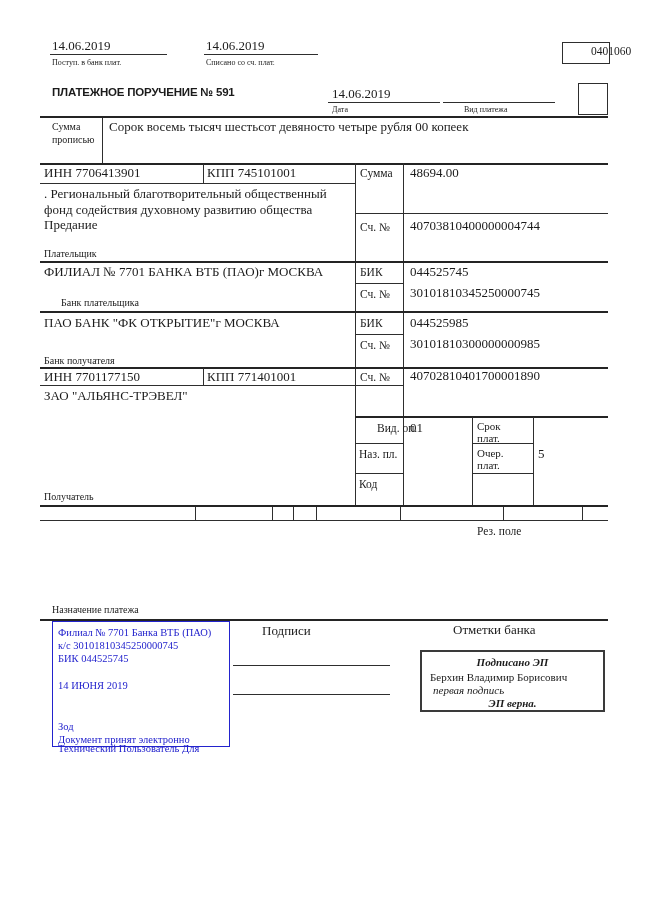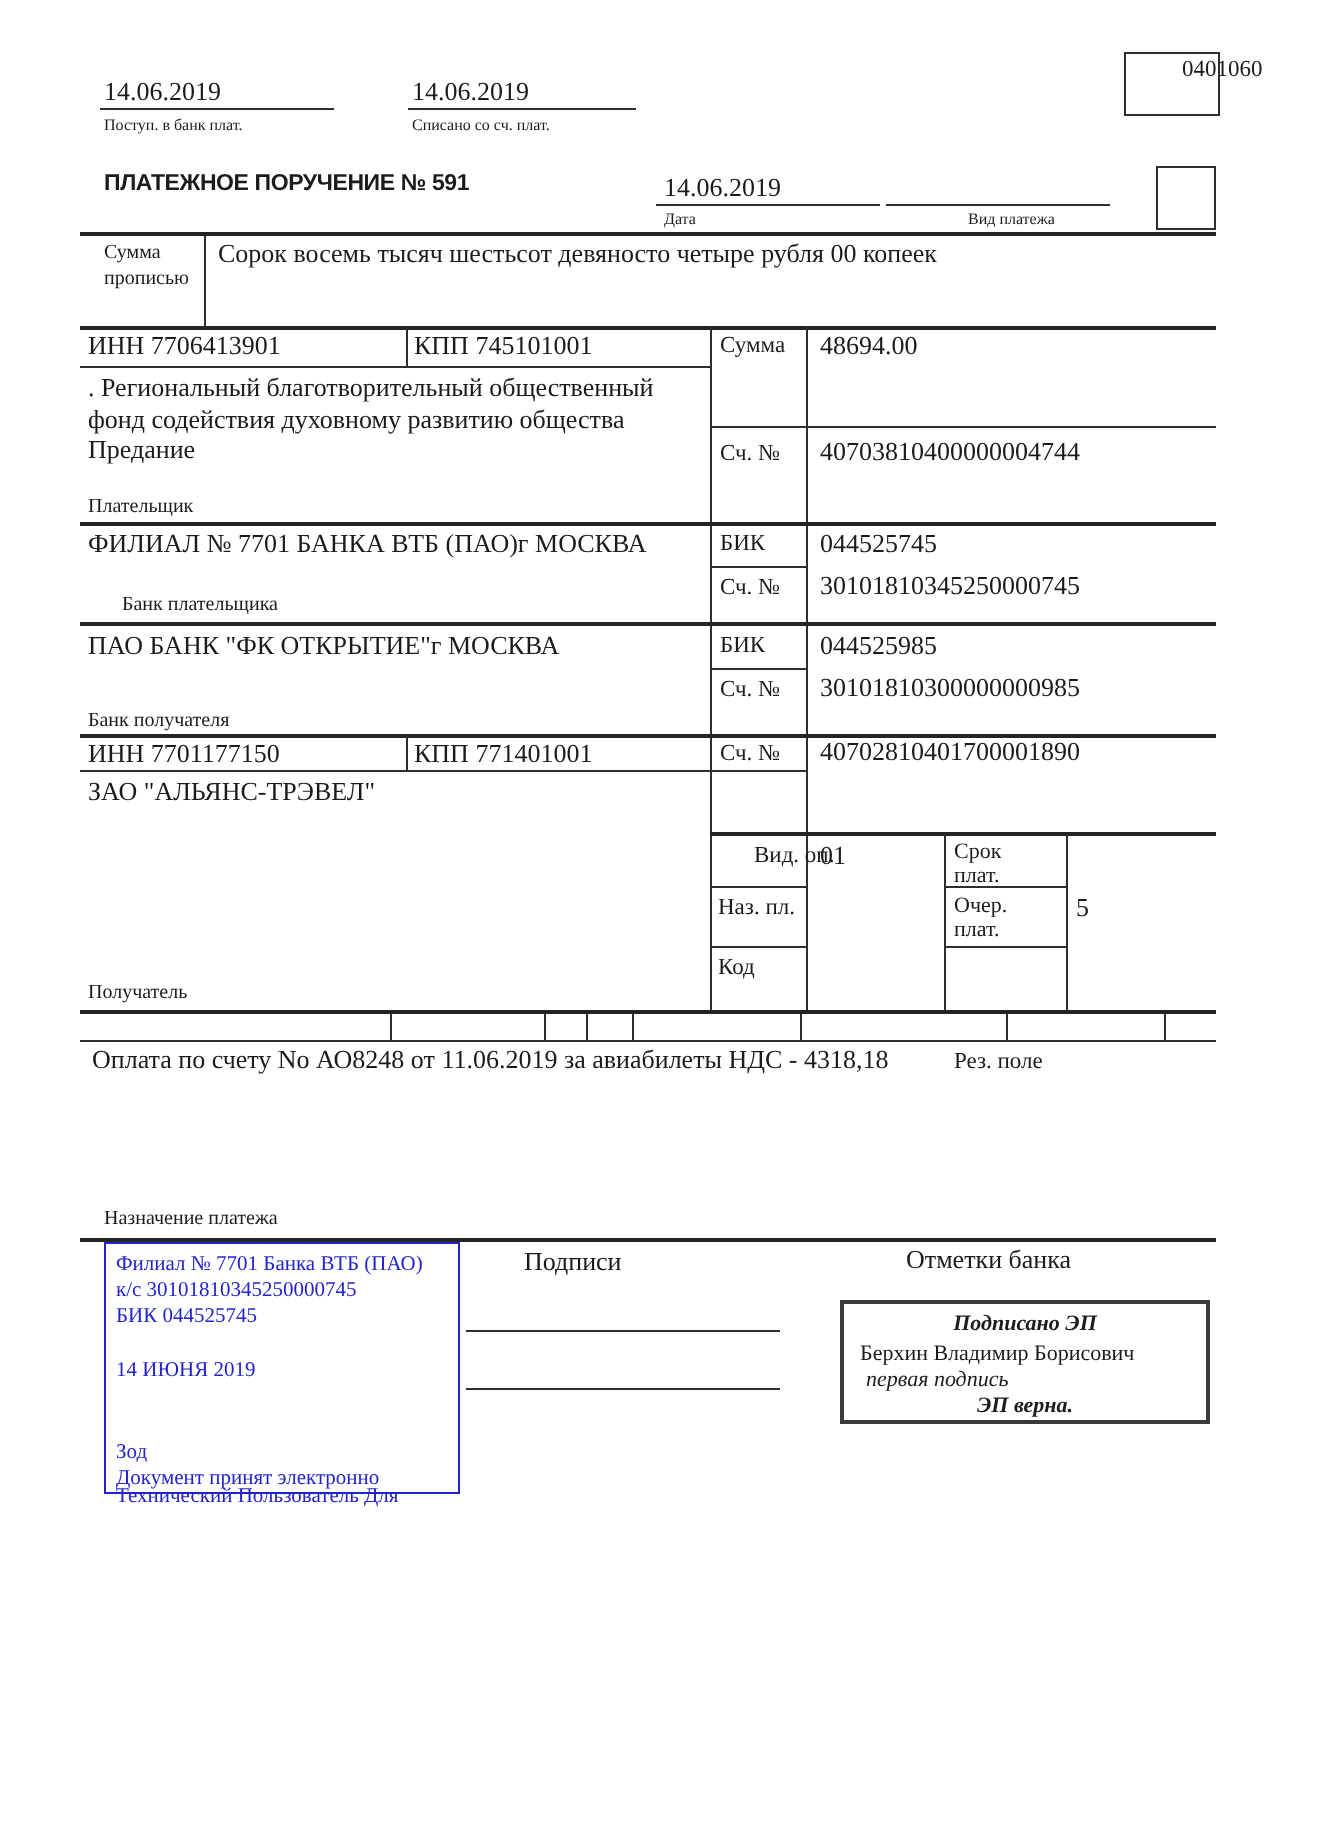--- a/index.html
+++ b/index.html
@@ -33,30 +33,30 @@
 <div class="page">
 
   <div class="t" style="left:52px;top:39px;">14.06.2019</div>
   <div class="hl" style="left:50px;top:54px;width:117px;"></div>
   <div class="tiny" style="left:52px;top:58px;">Поступ. в банк плат.</div>
 
   <div class="t" style="left:206px;top:39px;">14.06.2019</div>
   <div class="hl" style="left:204px;top:54px;width:114px;"></div>
   <div class="tiny" style="left:206px;top:58px;">Списано со сч. плат.</div>
 
-  <div class="code-box" style="left:562px;top:26px;width:48px;height:32px;line-height:17px;padding-left:28px;">
+  <div class="code-box" style="left:562px;top:42px;width:48px;height:22px;line-height:17px;padding-left:28px;">
     <span>0401060</span>
   </div>
 
   <div class="title" style="left:52px;top:86px;">ПЛАТЕЖНОЕ ПОРУЧЕНИЕ № 591</div>
   <div class="t" style="left:332px;top:87px;">14.06.2019</div>
   <div class="hl" style="left:328px;top:102px;width:112px;"></div>
   <div class="tiny" style="left:332px;top:105px;">Дата</div>
   <div class="hl" style="left:443px;top:102px;width:112px;"></div>
-  <div class="tiny" style="left:472px;top:105px;padding-left:12px;">Вид платежа</div>
+  <div class="tiny" style="left:452px;top:105px;padding-left:12px;">Вид платежа</div>
   <div class="box" style="left:578px;top:83px;width:30px;height:32px;"></div>
 
   <div class="hl2" style="left:40px;top:116px;width:568px;"></div>
   <div class="vl" style="left:102px;top:118px;height:45px;"></div>
   <div class="lbl" style="left:52px;top:121px;">Сумма</div>
   <div class="lbl" style="left:52px;top:134px;">прописью</div>
   <div class="t" style="left:109px;top:120px;">Сорок восемь тысяч шестьсот девяносто четыре рубля 00 копеек</div>
 
   <div class="hl2" style="left:40px;top:163px;width:568px;"></div>
   <div class="vl" style="left:355px;top:163px;height:343px;"></div>
@@ -124,21 +124,20 @@
   <div class="hl2" style="left:40px;top:505px;width:568px;"></div>
   <div class="vl" style="left:195px;top:507px;height:13px;"></div>
   <div class="vl" style="left:272px;top:507px;height:13px;"></div>
   <div class="vl" style="left:293px;top:507px;height:13px;"></div>
   <div class="vl" style="left:316px;top:507px;height:13px;"></div>
   <div class="vl" style="left:400px;top:507px;height:13px;"></div>
   <div class="vl" style="left:503px;top:507px;height:13px;"></div>
   <div class="vl" style="left:582px;top:507px;height:13px;"></div>
   <div class="hl" style="left:40px;top:520px;width:568px;"></div>
 
-  <div class="t" style="left:46px;top:523px;">Оплата по счету No АО8248 от 11.06.2019 за авиабилеты НДС - 4318,18</div>
   <div class="lbl" style="left:52px;top:604px;">Назначение платежа</div>
   <div class="hl2" style="left:40px;top:619px;width:568px;"></div>
 
   <div class="blue-box" style="left:52px;top:621px;width:178px;height:126px;">
     <div class="bl" style="top:5px;">Филиал № 7701 Банка ВТБ (ПАО)</div>
     <div class="bl" style="top:18px;">к/с 30101810345250000745</div>
     <div class="bl" style="top:31px;">БИК 044525745</div>
     <div class="bl" style="top:58px;">14 ИЮНЯ 2019</div>
     <div class="bl" style="top:86px;margin-top:35px;">Технический Пользователь Для</div>
     <div class="bl" style="top:99px;">Зод</div>

